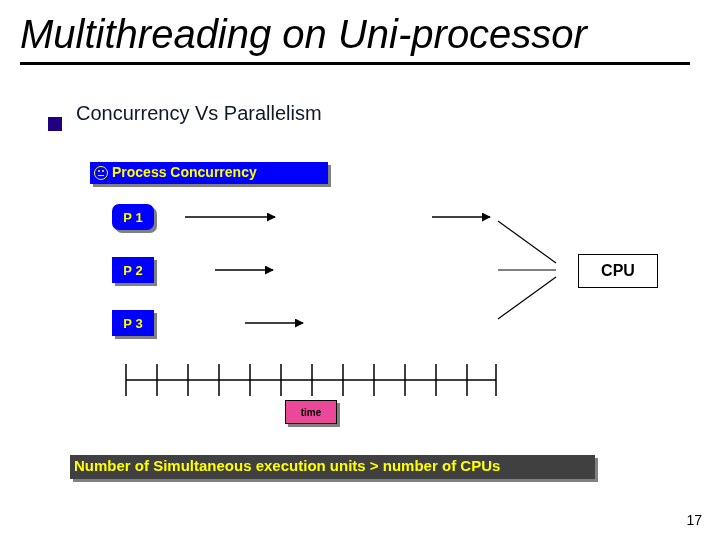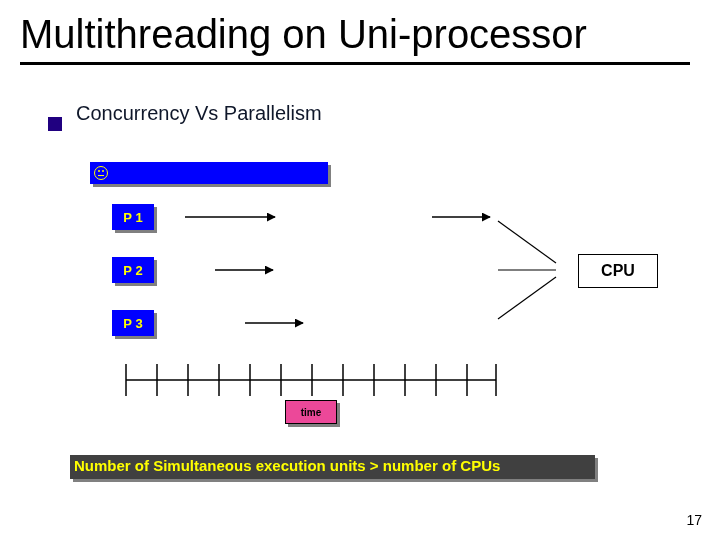--- a/index.html
+++ b/index.html
@@ -11,20 +11,21 @@
     font-family: Arial, Helvetica, sans-serif;
     position: relative;
     overflow: hidden;
   }
   .slide-title {
     position: absolute;
     left: 20px;
     top: 12px;
     font-size: 40px;
     color: #000;
+    font-style: italic;
   }
   .title-underline {
     position: absolute;
     left: 20px;
     top: 62px;
     width: 670px;
     height: 3px;
     background: #000;
   }
   .square-bullet {
@@ -157,24 +158,24 @@
 </head>
 <body>
 
 <div class="slide-title">Multithreading on Uni-processor</div>
 <div class="title-underline"></div>
 
 <div class="square-bullet" style="left:48px; top:117px;"></div>
 <div class="bullet-text" style="left:76px; top:102px;">Concurrency  Vs  Parallelism</div>
 
 <div class="header-bar box-shadow-3d">
-  <span class="face"><span class="mouth"></span></span>
+  <span class="face"><span class="mouth"></span></span><span>Process Concurrency</span>
 </div>
 
-<div class="proc-box box-shadow-3d" style="left:112px; top:204px;">P 1</div>
+<div class="proc-box box-shadow-3d" style="left:112px; top:204px;border-radius:7px;">P 1</div>
 <div class="proc-box box-shadow-3d" style="left:112px; top:257px;">P 2</div>
 <div class="proc-box box-shadow-3d" style="left:112px; top:310px;">P 3</div>
 
 <div class="cpu-box">CPU</div>
 
 <div class="time-box box-shadow-3d">time</div>
 
 <div class="footer-bar box-shadow-3d">Number of Simultaneous execution units &gt; number of CPUs</div>
 
 <div class="page-num">17</div>

